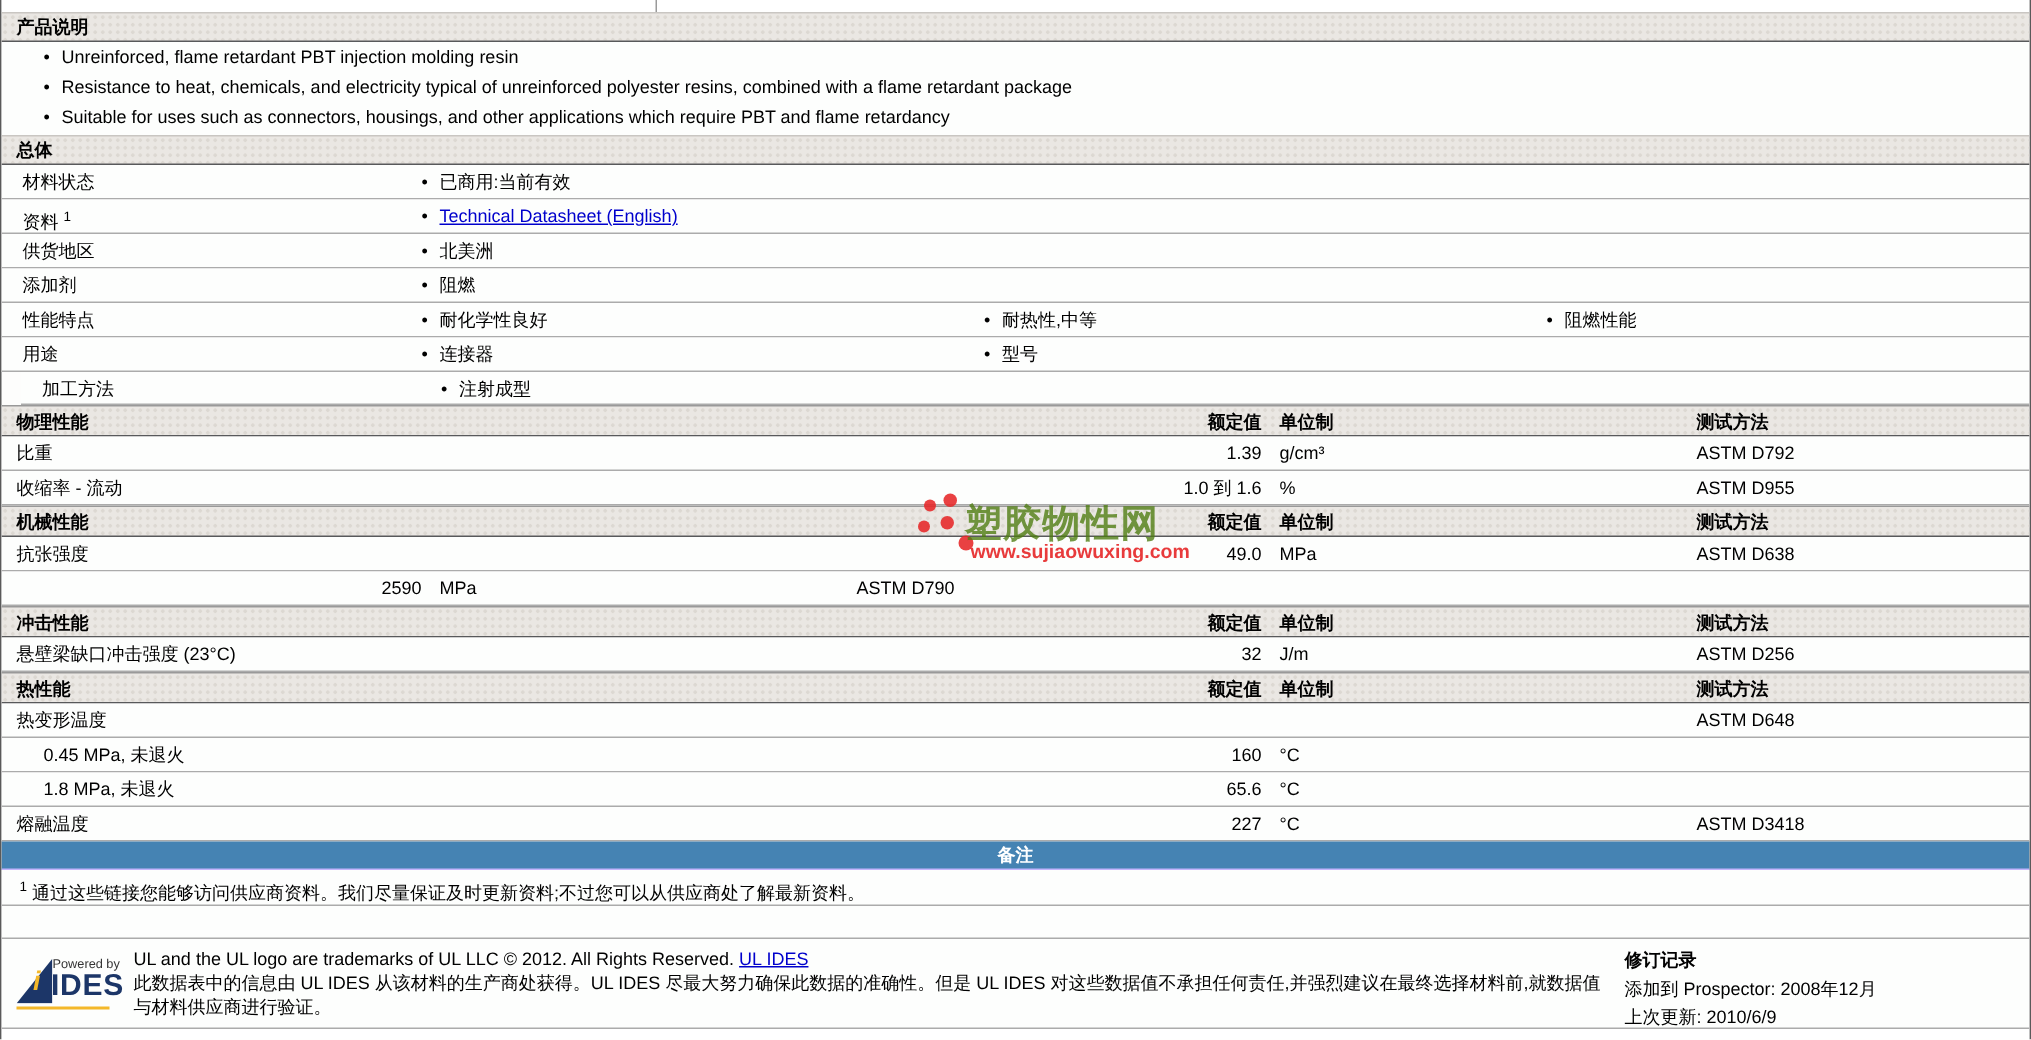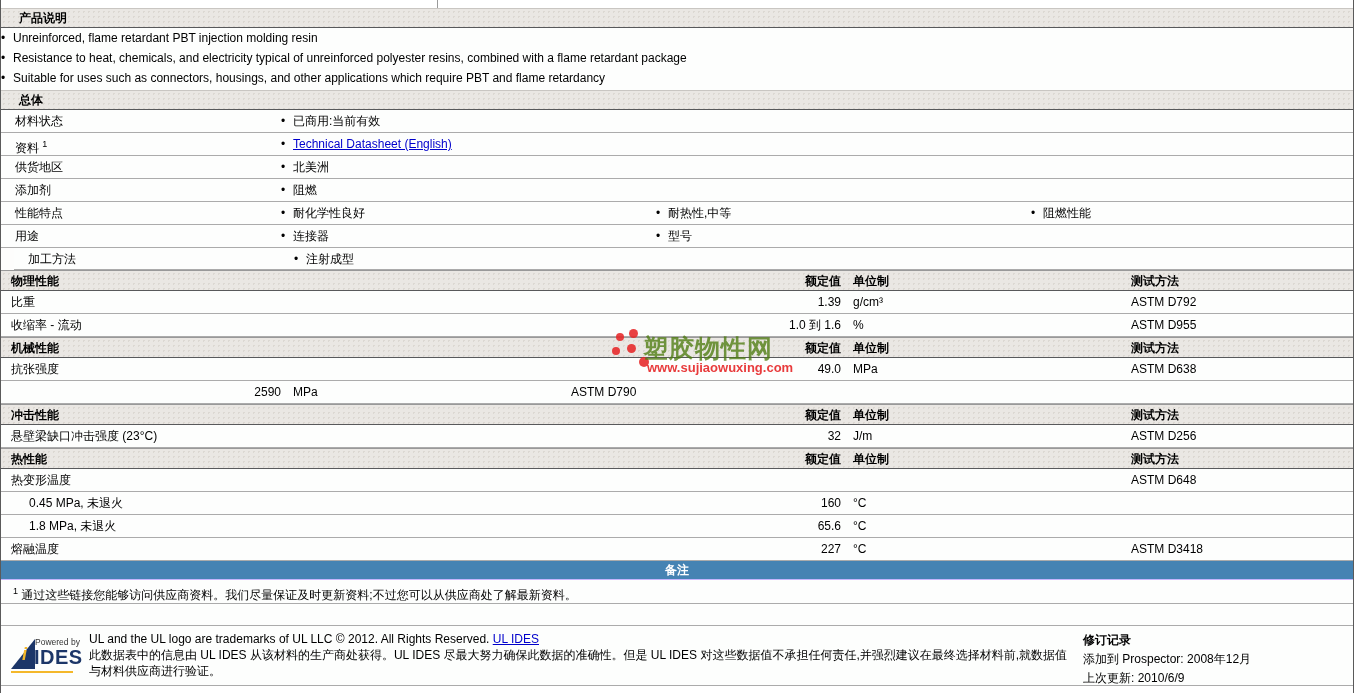--- a/index.html
+++ b/index.html
@@ -2,26 +2,26 @@
 <html><head>
 <meta charset="utf-8">
 <style>
   html,body{margin:0;padding:0;background:#fff;}
   body{font-family:"Liberation Sans","DejaVu Sans",sans-serif;font-size:12px;color:#000;}
   .page{position:relative;width:1354px;height:693px;box-sizing:border-box;
         border-left:1px solid #5a5a5a;border-right:1px solid #5a5a5a;background:#fdfdfc;overflow:hidden;}
   .top-strip{position:relative;height:8px;background:#fff;}
   .top-vline{position:absolute;left:436px;top:0;width:1px;height:8px;background:#9a9a9a;}
   
-  .sec-bar{height:20px;line-height:19px;box-sizing:border-box;font-weight:bold;padding-left:18px;
+  .sec-bar{height:20px;line-height:19px;box-sizing:border-box;font-weight:bold;padding-left:10px;
            background-color:#eae7e3;
            background-image:radial-gradient(circle,#dcd8d2 1px,transparent 1px);background-size:5px 5px;
            border-bottom:1px solid #58595b;border-top:1px solid #c9c6c2;}
   
-  .desc-row{height:20px;line-height:20px;background:#fdfefd;}
+  .desc-row{height:20px;line-height:20px;padding-left:28px;background:#fdfefd;}
   .blt{display:inline-block;width:12px;color:#000;}
   .blt::before{content:"•";}
   
   .g-row{display:flex;height:23px;line-height:22px;box-sizing:border-box;border-bottom:1px solid #ababab;background:#fdfefd;}
   .g-label{flex:0 0 280px;padding-left:14px;box-sizing:border-box;}
   .g-val{flex:0 0 375px;box-sizing:border-box;white-space:nowrap;overflow:hidden;}
   sup{font-size:9px;}
   a.link{color:#0000cc;text-decoration:underline;}
   
   .prop-bar{display:flex;height:21px;line-height:20px;box-sizing:border-box;font-weight:bold;

